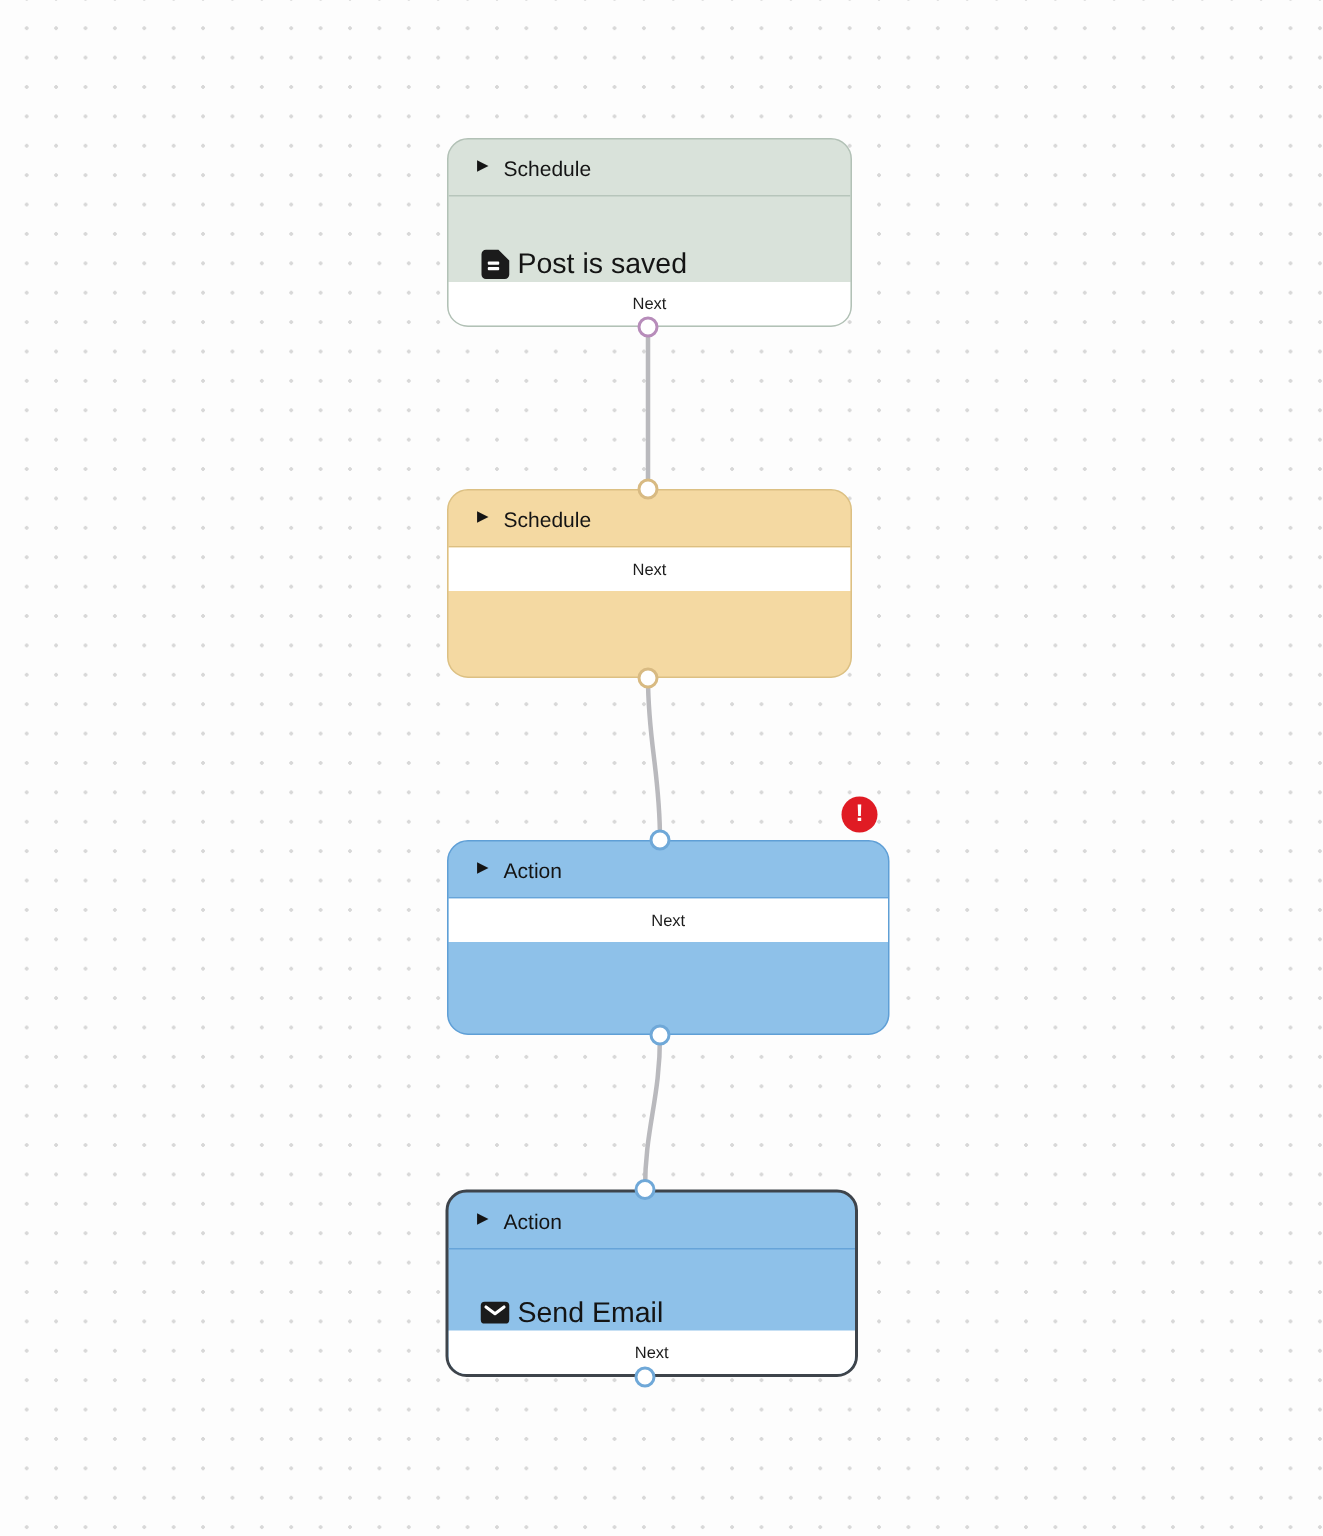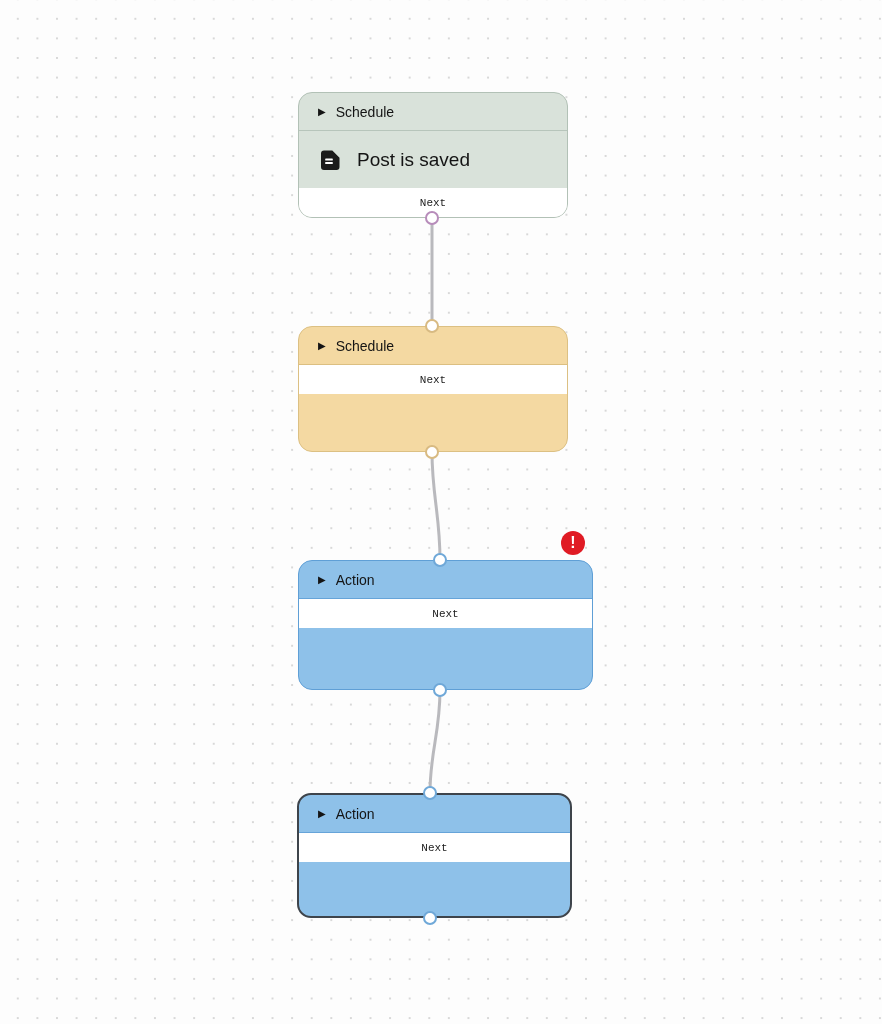--- a/index.html
+++ b/index.html
@@ -44,37 +44,36 @@
   }
   .tri {
     font-size: 10px;
     line-height: 1;
     color: #141414;
     transform: translateY(-0.5px);
   }
   .node-body {
     flex: 1 1 auto;
     display: flex;
-    align-items: center;
-    gap: 15px;
+    align-items: flex-end;
+    gap: 3px;
     padding-left: 19px;
     font-size: 19px;
   }
   .node-body .icon { display: flex; align-items: center; }
   .node-footer {
     flex: 0 0 auto;
     height: 29px;
     background: #ffffff;
     display: flex;
     align-items: center;
     justify-content: center;
     font-size: 11px;
     color: #1c1c1c;
     box-sizing: border-box;
-    font-family: Liberation Mono, monospace;
   }
 
   
   .node.trigger   { background: #d9e2da; border-color: #b2c1b6; }
   .node.trigger .node-header { border-bottom: 1px solid #b7c5bb; }
   .node.advanced  { background: #f4d9a2; border-color: #dcc083; }
   .node.advanced .node-header { border-bottom: 1px solid #dcbf81; }
   .node.action    { background: #8ec1e9; border-color: #5f9fd6; }
   .node.action .node-header { border-bottom: 1px solid #66a4d9; }
   .node.selected  { border-color: #3e444b; border-width: 2.5px; }
@@ -171,20 +170,29 @@
   <div class="port blue" style="left:433px; top:683px;"></div>
   <div class="error-badge">
     <span>!</span>
   </div>
 
   <div class="node action selected" id="node-3">
     <div class="node-header">
       <span class="tri">▶</span>
       <span>Action</span>
     </div>
+    <div class="node-body">
+      <span class="icon">
+        <svg width="24" height="24" viewBox="0 0 24 24">
+          <rect x="2.5" y="4.8" width="19" height="14.6" rx="2.6" fill="#1b1b1b"></rect>
+          <polyline points="6,8.3 12,12.8 18,8.3" fill="none" stroke="#ffffff" stroke-width="2.1" stroke-linecap="round" stroke-linejoin="round"></polyline>
+        </svg>
+      </span>
+      <span>Send Email</span>
+    </div>
     <div class="node-footer">
       <span>Next</span>
     </div>
   </div>
   <div class="port blue" style="left:423px; top:786px;"></div>
   <div class="port blue" style="left:423px; top:911px;"></div>
 
 </div>
 
 </body></html>

